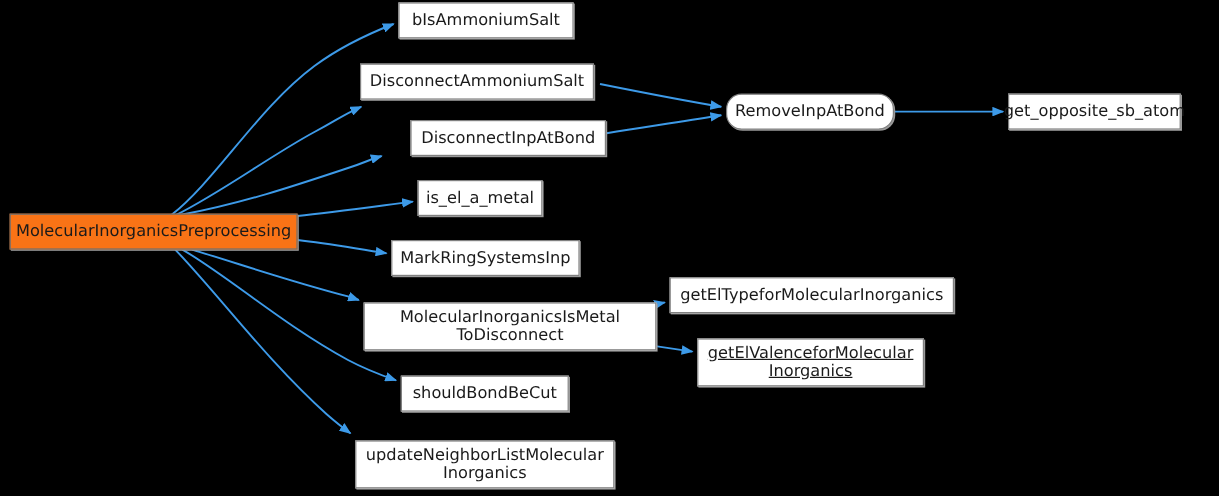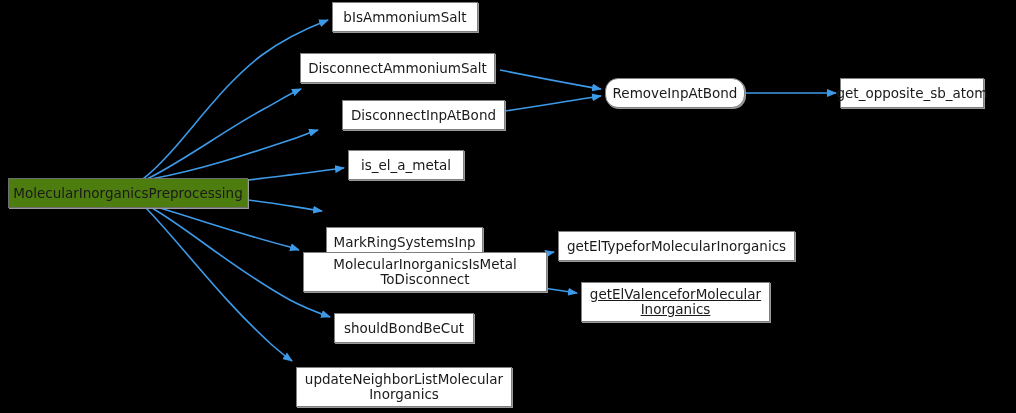--- a/index.html
+++ b/index.html
@@ -21,21 +21,21 @@
     justify-content:center;
     text-align:center;
     color:#1a1a1a;
     font-size:13.5px;
     line-height:15px;
     letter-spacing:0px;
     white-space:pre-line;
     padding:0 4px;
   }
   .node.root{
-    background:#4d7c0f;
+    background:#f97316;
     border:1px solid #6e6e6e;
   }
   svg.edges{
     position:absolute;left:0;top:0;
     width:1016px;height:413px;
     pointer-events:none;
   }
   .edge{fill:none;stroke:#3d9ae8;stroke-width:1.6px;}
   .arrowhead{fill:#3d9ae8;}
 </style>
@@ -63,22 +63,22 @@
         <path d="M 745,93 C 775,93 805,93 836,93" class="edge" marker-end="url(#ah)"></path>
         <path d="M 505,262 C 520,259 536,256 554,252" class="edge" marker-end="url(#ah)"></path>
         <path d="M 505,282 C 524,285 556,290 577,293" class="edge" marker-end="url(#ah)"></path>
       </g>
   </svg>
   <div id="node-layer">
       <div class="node root" style="left: 8px; top: 178px; width: 240px; height: 30px;">MolecularInorganicsPreprocessing</div>
       <div class="node" style="left: 332px; top: 2px; width: 146px; height: 30px;">bIsAmmoniumSalt</div>
       <div class="node" style="left: 300px; top: 53px; width: 195px; height: 30px;">DisconnectAmmoniumSalt</div>
       <div class="node" style="left: 342px; top: 100px; width: 163px; height: 30px;">DisconnectInpAtBond</div>
-      <div class="node" style="left: 348px; top: 150px; width: 116px; height: 30px;">is_el_a_metal</div>
-      <div class="node" style="left: 326px; top: 200px; width: 157px; height: 30px; margin-top: 27px;">MarkRingSystemsInp</div>
+      <div class="node" style="left: 348px; top: 150px; width: 104px; height: 30px;">is_el_a_metal</div>
+      <div class="node" style="left: 326px; top: 200px; width: 157px; height: 30px;">MarkRingSystemsInp</div>
       <div class="node" style="left: 303px; top: 252px; width: 244px; height: 40px;">MolecularInorganicsIsMetal
 ToDisconnect</div>
       <div class="node" style="left: 334px; top: 313px; width: 140px; height: 30px;">shouldBondBeCut</div>
       <div class="node" style="left: 296px; top: 367px; width: 216px; height: 40px;">updateNeighborListMolecular
 Inorganics</div>
       <div class="node" style="left: 605px; top: 78px; width: 140px; height: 30px; border-radius: 13px;">RemoveInpAtBond</div>
       <div class="node" style="left: 840px; top: 78px; width: 144px; height: 30px;">get_opposite_sb_atom</div>
       <div class="node" style="left: 558px; top: 231px; width: 237px; height: 30px;">getElTypeforMolecularInorganics</div>
       <div class="node" style="left: 581px; top: 282px; width: 189px; height: 40px; text-decoration: underline;">getElValenceforMolecular
 Inorganics</div>

